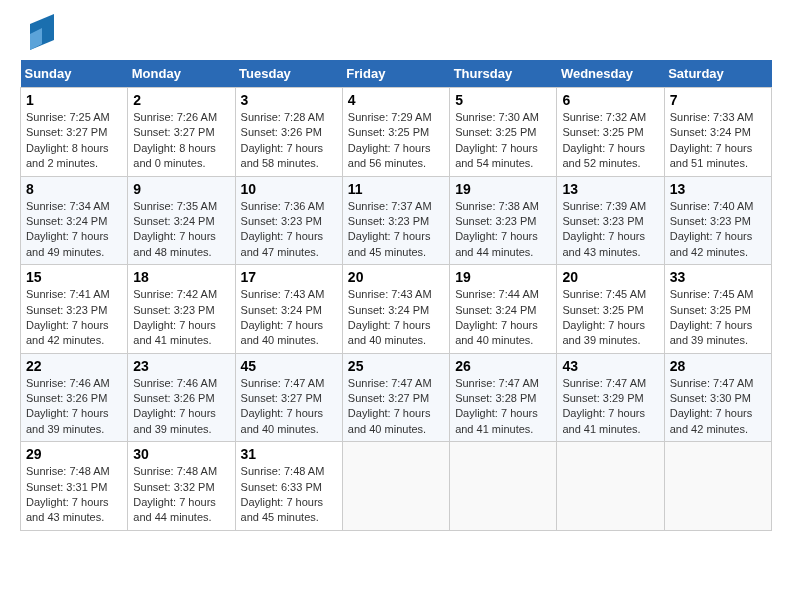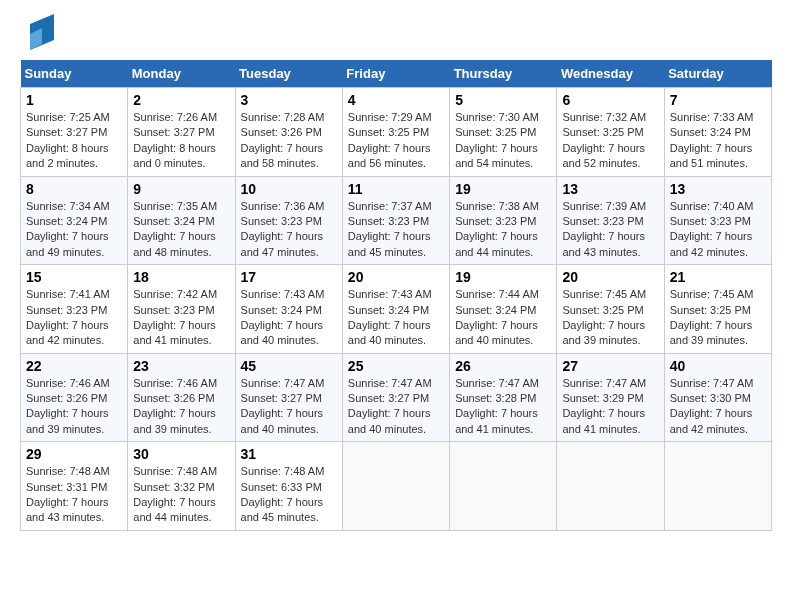--- a/index.html
+++ b/index.html
@@ -266,21 +266,21 @@
       </td>
         <td>
         <span class="day-num">20</span>
         <div class="day-info">
           <span>Sunrise: 7:45 AM</span><br>
           <span>Sunset: 3:25 PM</span><br>
           <span>Daylight: 7 hours and 39 minutes.</span>
         </div>
       </td>
         <td>
-        <span class="day-num">21</span>
+        <span class="day-num">33</span>
         <div class="day-info">
           <span>Sunrise: 7:45 AM</span><br>
           <span>Sunset: 3:25 PM</span><br>
           <span>Daylight: 7 hours and 39 minutes.</span>
         </div>
       </td>
       </tr>
       <tr>
         <td>
         <span class="day-num">22</span>
@@ -316,29 +316,29 @@
       </td>
         <td>
         <span class="day-num">26</span>
         <div class="day-info">
           <span>Sunrise: 7:47 AM</span><br>
           <span>Sunset: 3:28 PM</span><br>
           <span>Daylight: 7 hours and 41 minutes.</span>
         </div>
       </td>
         <td>
-        <span class="day-num">27</span>
+        <span class="day-num">43</span>
         <div class="day-info">
           <span>Sunrise: 7:47 AM</span><br>
           <span>Sunset: 3:29 PM</span><br>
           <span>Daylight: 7 hours and 41 minutes.</span>
         </div>
       </td>
         <td>
-        <span class="day-num">40</span>
+        <span class="day-num">28</span>
         <div class="day-info">
           <span>Sunrise: 7:47 AM</span><br>
           <span>Sunset: 3:30 PM</span><br>
           <span>Daylight: 7 hours and 42 minutes.</span>
         </div>
       </td>
       </tr>
       <tr>
         <td>
         <span class="day-num">29</span>

